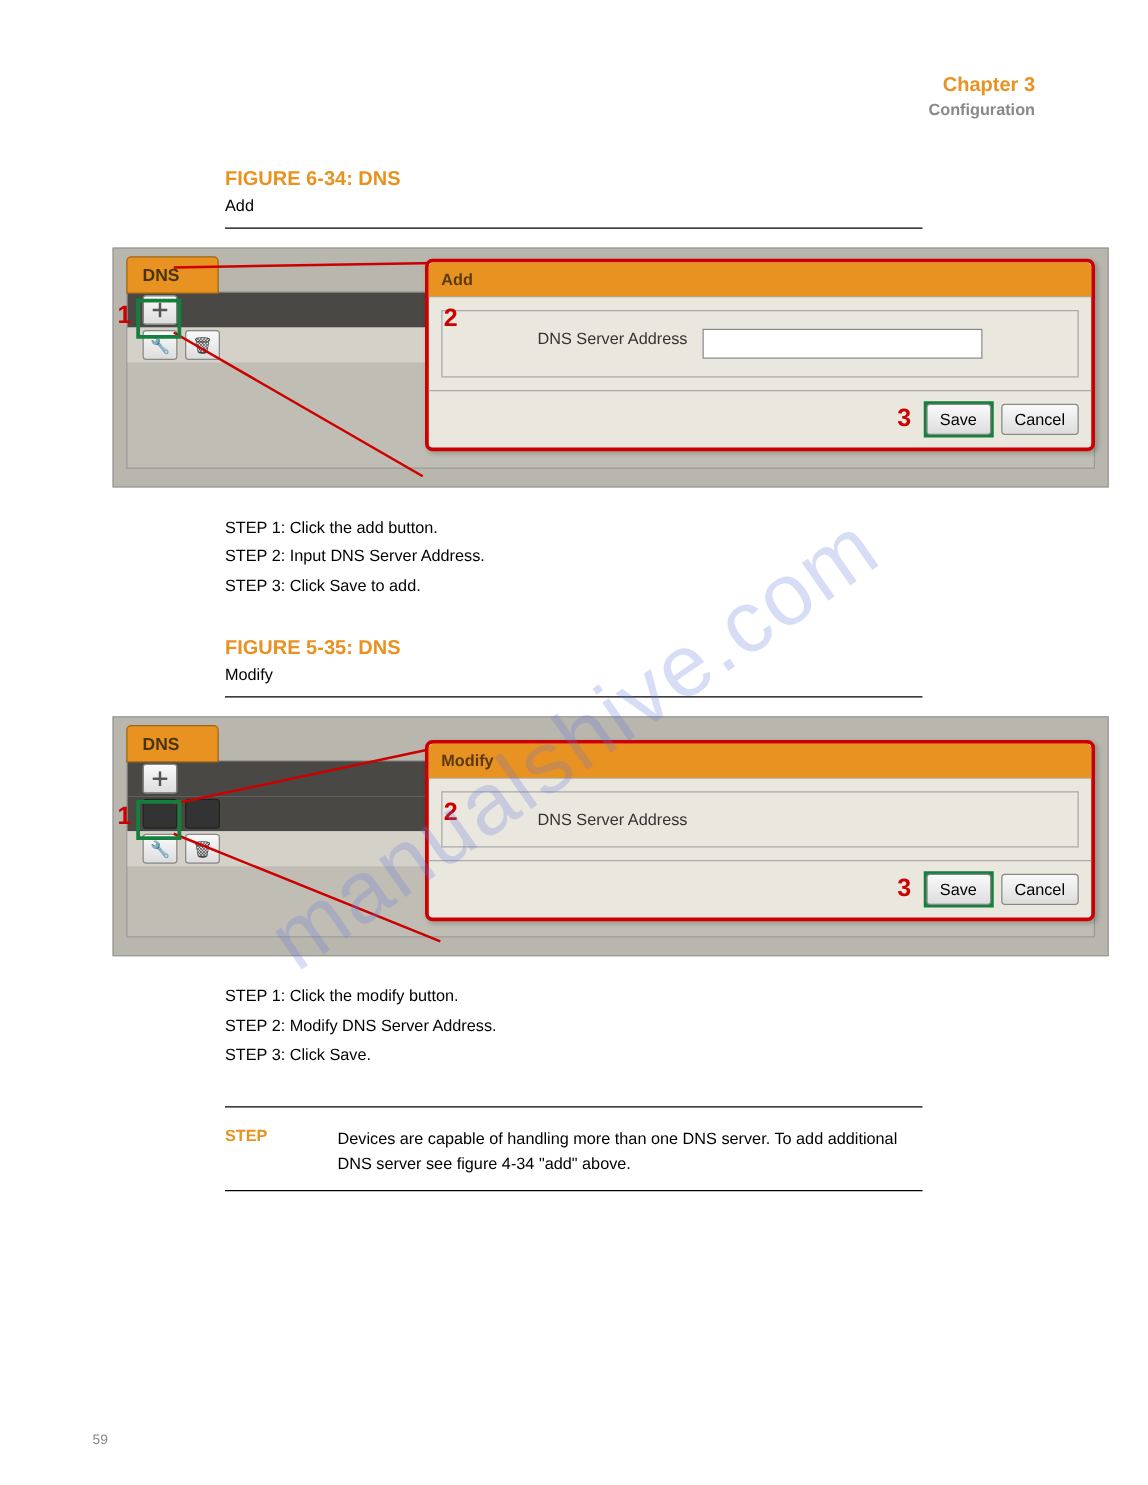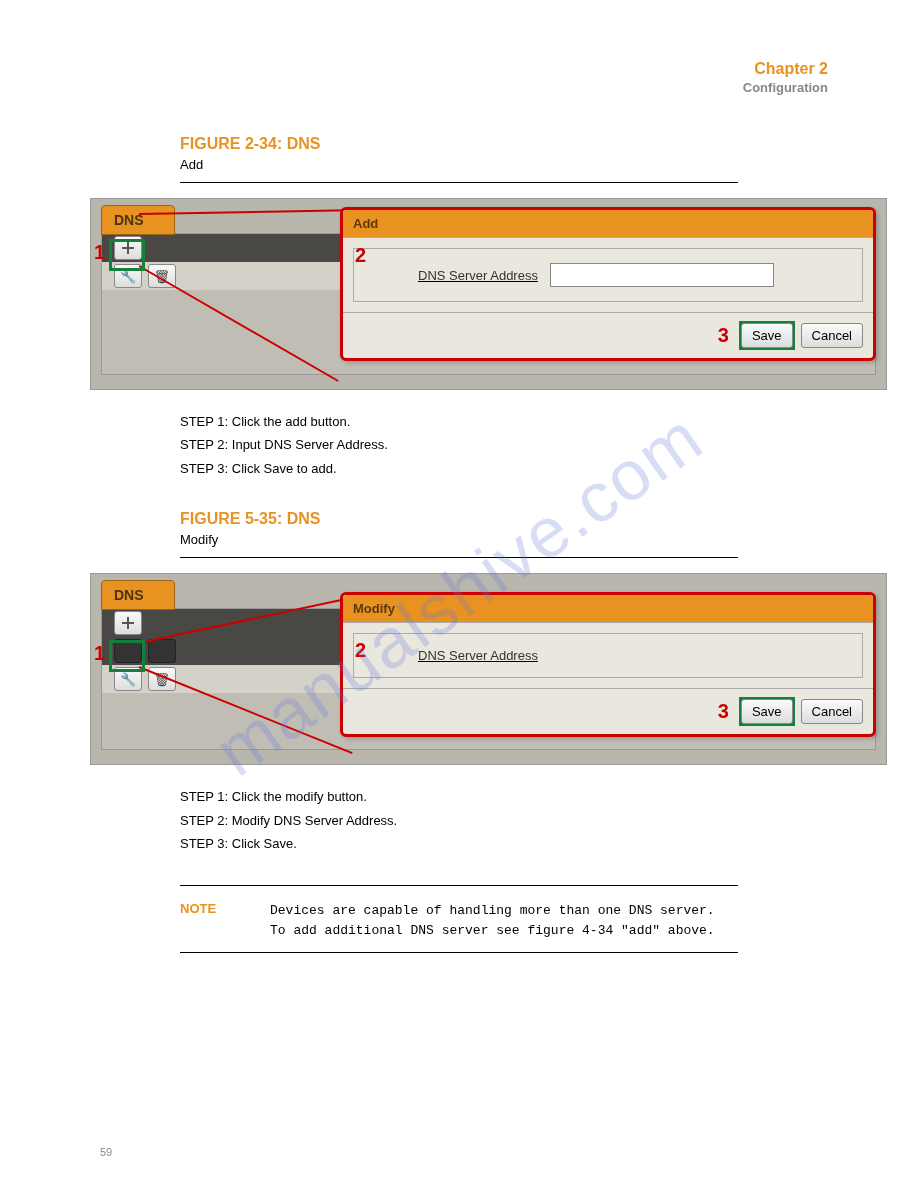--- a/index.html
+++ b/index.html
@@ -130,26 +130,25 @@
       font-size: 13px;
       padding: 6px 10px;
       border-bottom: 1px solid #aaa;
       border-radius: 4px 4px 0 0;
     }
     .dialog-body {
       padding: 10px;
     }
     .dialog-fieldset {
       border: 1px solid #aaa;
-      padding: 14px 14px;
+      padding: 14px 26px;
       background: #e9e7de;
       display: flex;
-      align-items: center;
+      align-items: flex-start;
       position: relative;
-      text-decoration: underline;
     }
     .field-label {
       font-size: 13px;
       color: #333;
       margin-left: 50px;
       margin-right: 12px;
     }
     .field-input {
       width: 210px;
       height: 22px;
@@ -189,45 +188,45 @@
       color: rgba(100, 120, 220, 0.25);
       font-weight: normal;
       pointer-events: none;
       white-space: nowrap;
       z-index: 50;
       letter-spacing: 2px;
     }
     .page-num {
       position: absolute;
       bottom: 30px;
-      left: 100px;
+      left: 74px;
       font-size: 11px;
       color: #888;
     }
     .zoom-line {
       position: absolute;
       background: #CC0000;
       height: 2px;
       transform-origin: left center;
       z-index: 8;
     }
   </style>
 </head>
 <body>
 
 <div class="page" style="position:relative; height:1188px; box-sizing:border-box;">
 
   <div class="watermark">manualshive.com</div>
 
   <div class="chapter-header">
-    <div class="chapter-title">Chapter 2</div>
+    <div class="chapter-title">Chapter 3</div>
     <div class="chapter-subtitle">Configuration</div>
   </div>
 
-  <div class="section-heading">FIGURE 2-34: DNS</div>
+  <div class="section-heading">FIGURE 6-34: DNS</div>
   <div class="section-subtitle">Add</div>
   <hr class="hr-line">
 
   <div class="figure-block">
     <div class="figure">
       <div class="figure-inner">
         <div class="dns-tab">DNS</div>
         <div class="dns-body">
           <div class="dns-row dark">
             <div class="icon-btn">
@@ -324,19 +323,19 @@
       </div>
     </div>
   </div>
 
   <div class="step-text" style="white-space:pre-line;">STEP 1: Click the modify button.
 STEP 2: Modify DNS Server Address.
 STEP 3: Click Save.</div>
 
   <hr class="hr-line">
   <div style="margin:0 90px; display:flex; font-size:13px;">
-    <div style="width:90px; font-weight:bold; color:#E89221;">NOTE</div>
-    <div style="flex:1; line-height:1.5;font-family:Liberation Mono, monospace;">Devices are capable of handling more than one DNS server. To add additional DNS server see figure 4-34 "add" above.</div>
+    <div style="width:90px; font-weight:bold; color:#E89221;">STEP</div>
+    <div style="flex:1; line-height:1.5;">Devices are capable of handling more than one DNS server. To add additional DNS server see figure 4-34 "add" above.</div>
   </div>
   <hr class="hr-line" style="margin-top:12px;">
 
   <div class="page-num">59</div>
 </div>
 
 </body></html>

